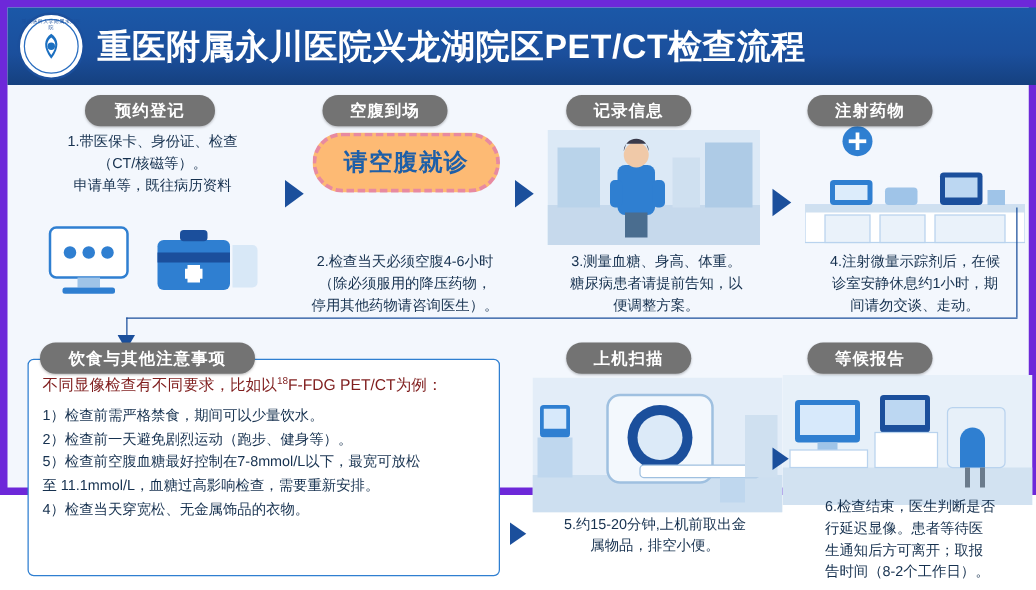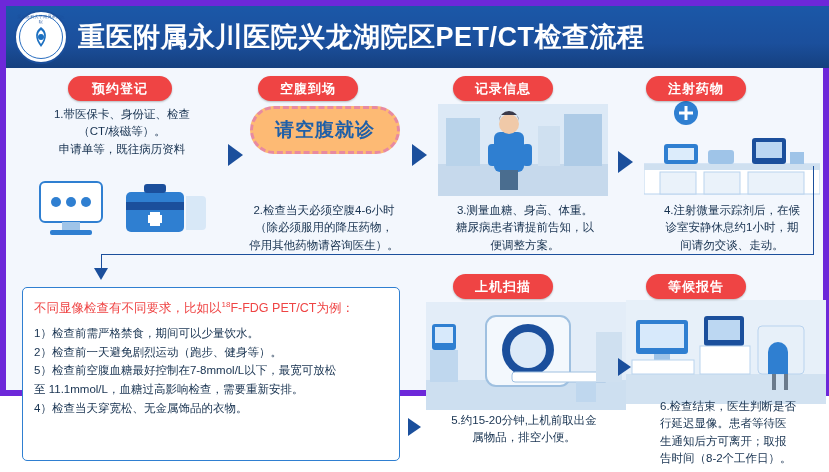--- a/index.html
+++ b/index.html
@@ -44,21 +44,21 @@
     color: #ffffff;
     font-size: 27px;
     font-weight: bold;
     letter-spacing: 0.5px;
     margin-left: 6px;
     white-space: nowrap;
   }
   
   .pill {
     position: absolute;
-    background: #ef4444;
+    background: #737373;
     color: #ffffff;
     border-radius: 13px;
     font-size: 13px;
     font-weight: bold;
     text-align: center;
     line-height: 25px;
     height: 25px;
     letter-spacing: 1px;
     box-shadow: 0 1px 2px rgba(0,0,0,.25);
     z-index: 5;
@@ -103,21 +103,21 @@
   
   .bigbox {
     position:absolute;
     background:#ffffff;
     border:1px solid #2f7fd1;
     border-radius:5px;
   }
   .notes-title {
     position:absolute;
     font-size:12.5px;
-    color:#ef4444;
+    color:#7f1d1d;
   }
   .notes-list {
     position:absolute;
     font-size:11.5px;
     color:#16314f;
     line-height:1.62;
   }
   .notes-list div { white-space: nowrap; }
   sup { font-size: 8px; }
 </style>
@@ -229,20 +229,21 @@
   <div class="arrow" style="left:406px; top:138px;"></div>
   <div class="arrow" style="left:612px; top:145px;"></div>
 
   <div class="vline" style="left:807px; top:160px; height:88px;"></div>
   <div class="hline" style="left:95px; top:248px; width:713px;"></div>
   <div class="vline" style="left:95px; top:248px; height:20px;"></div>
   <svg style="position:absolute; left:88px; top:262px;" width="16" height="16">
     <polygon points="0,0 14,0 7,12" fill="#1b4f9c"></polygon>
   </svg>
 
+  <div class="pill" style="left:26px; top:268px; width:172px;">饮食与其他注意事项</div>
   <div class="pill" style="left:447px; top:268px; width:100px;">上机扫描</div>
   <div class="pill" style="left:640px; top:268px; width:100px;">等候报告</div>
 
   <div class="bigbox" style="left:16px; top:281px; width:378px; height:174px;"></div>
   <div class="notes-title" style="left:28px; top:294px; width:356px;">
     <span>不同显像检查有不同要求，比如以</span><sup>18</sup><span>F-FDG PET/CT为例：</span>
   </div>
   <div class="notes-list" style="left:28px; top:318px; width:360px;">
     <div>1）检查前需严格禁食，期间可以少量饮水。</div>
     <div>2）检查前一天避免剧烈运动（跑步、健身等）。</div>

